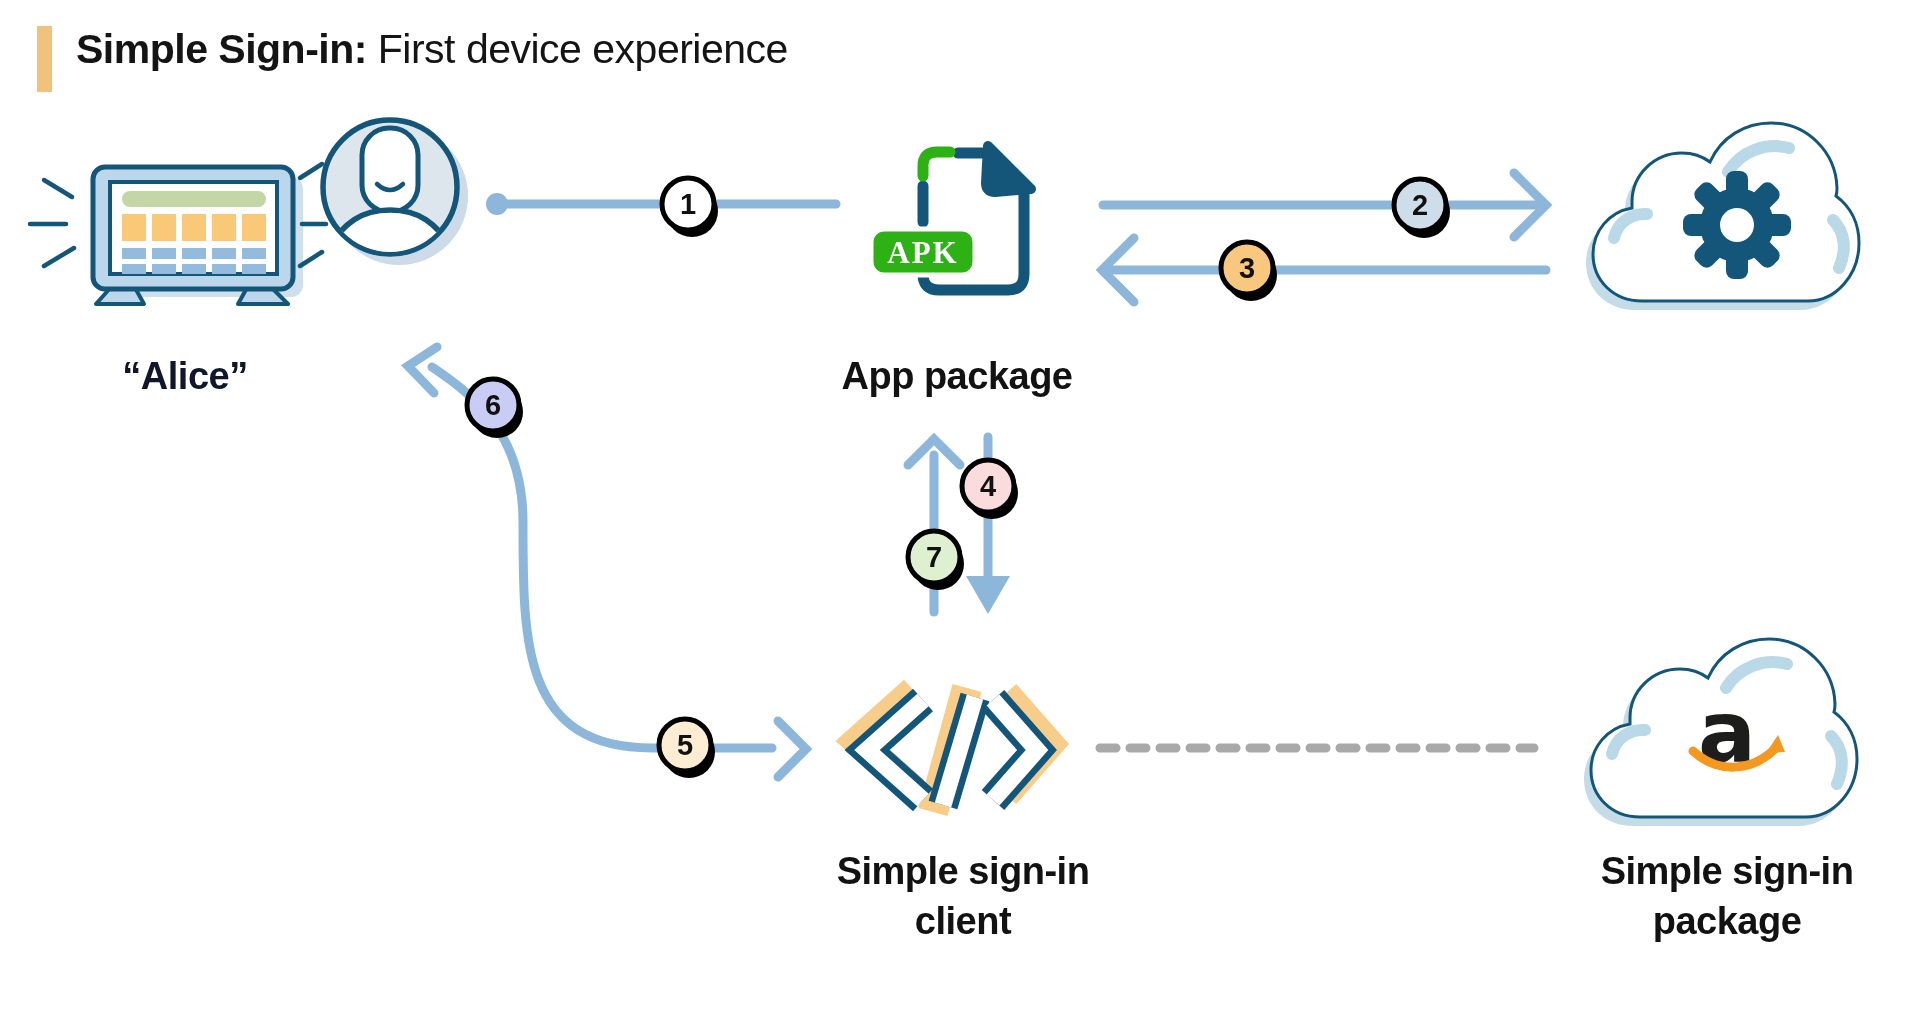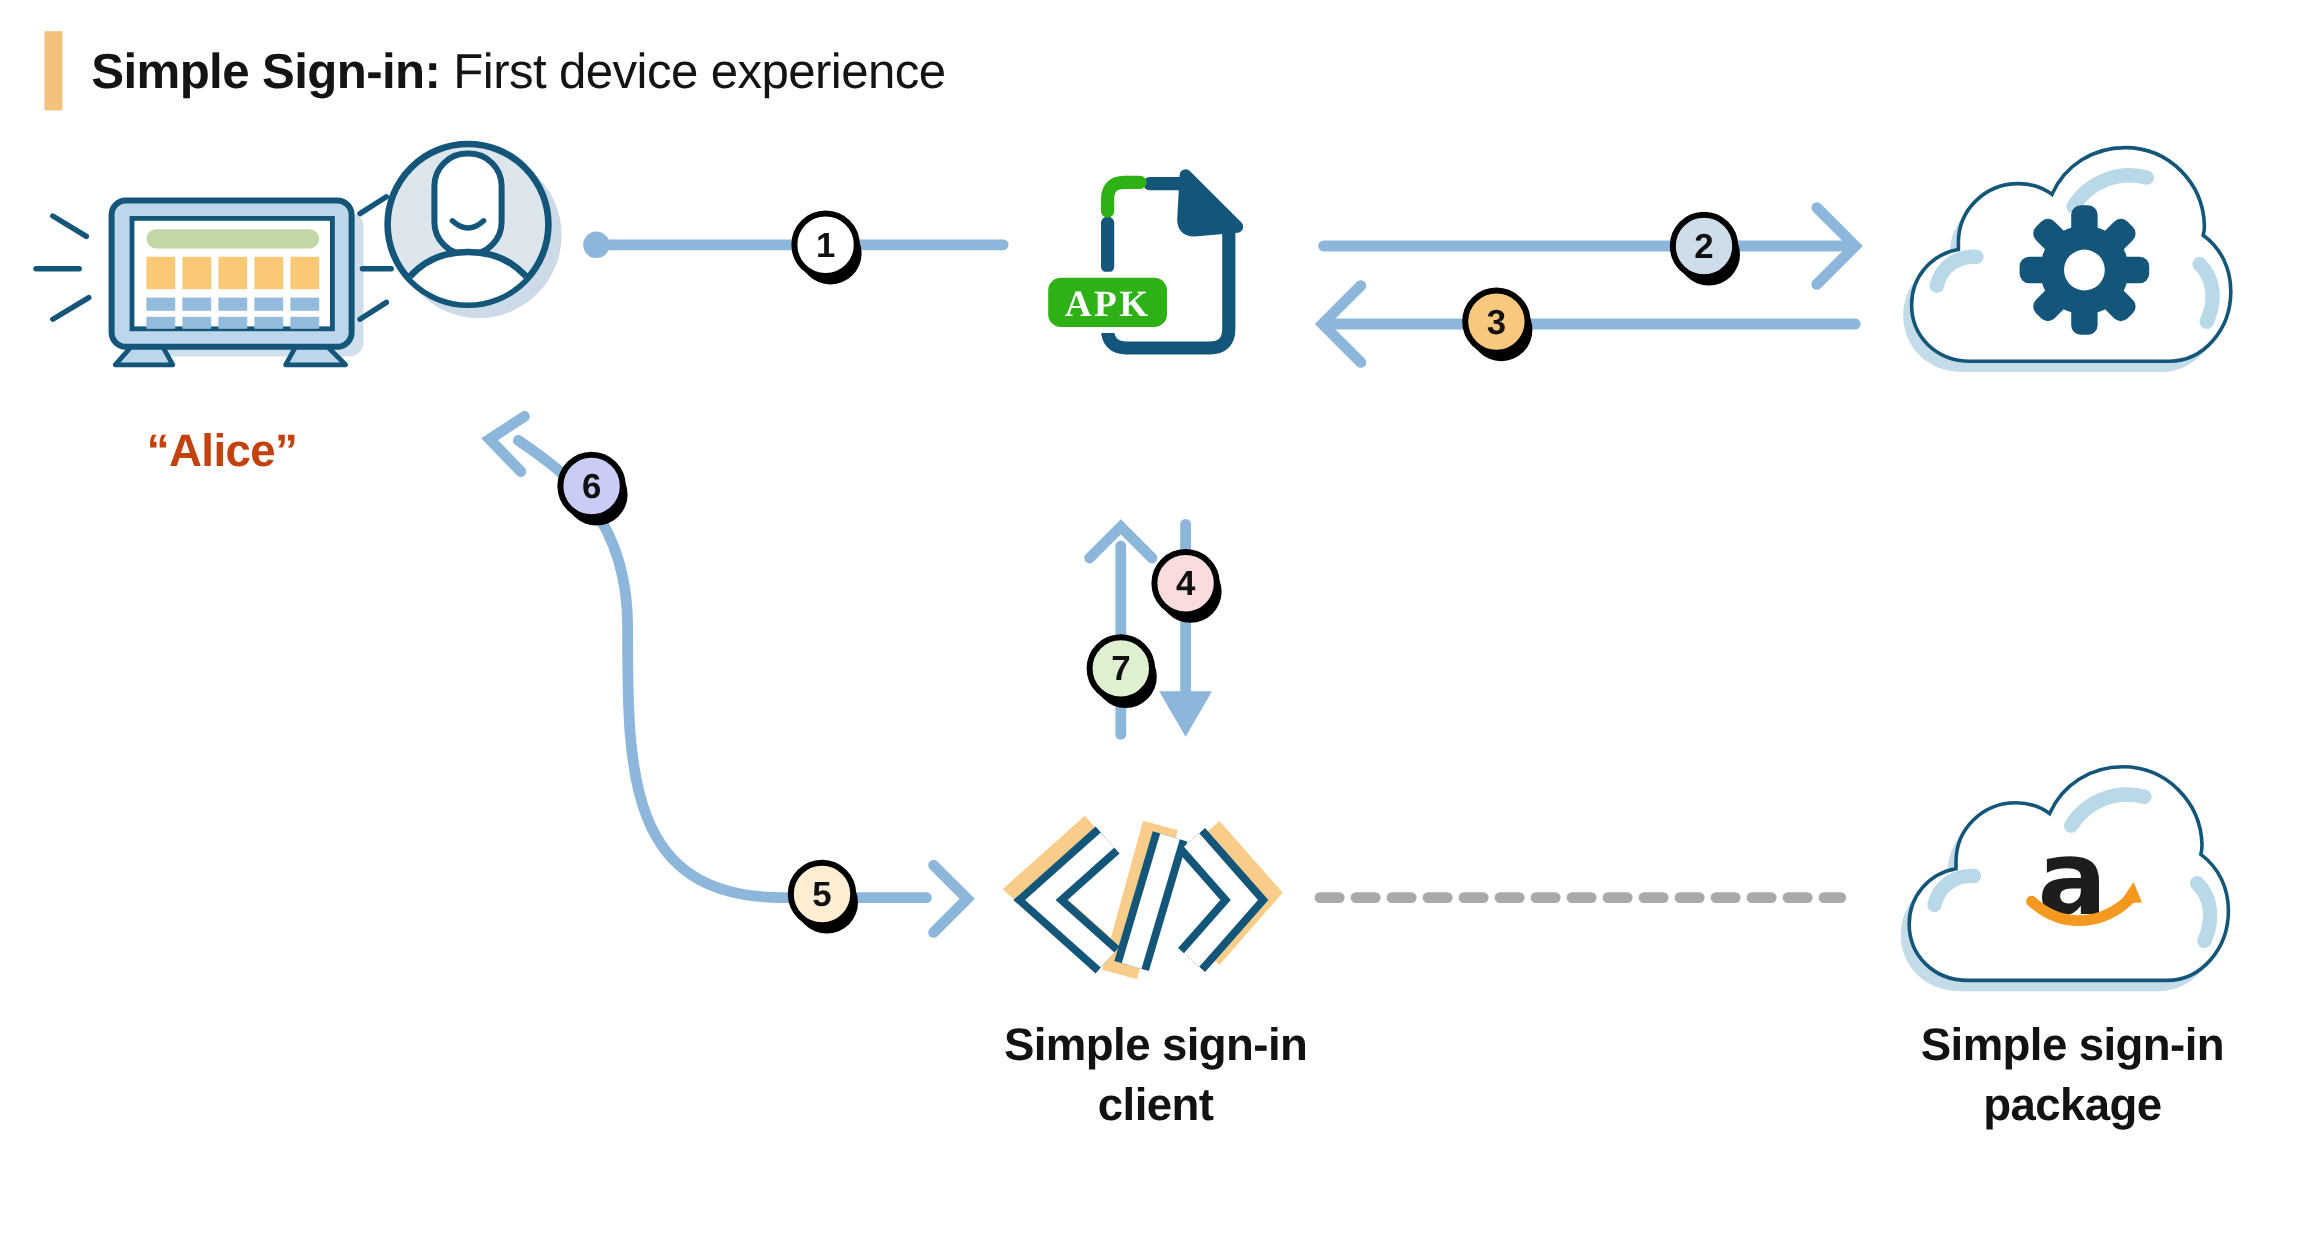--- a/index.html
+++ b/index.html
@@ -1,27 +1,27 @@
 <!DOCTYPE html>
 <html><head>
 <meta charset="utf-8">
 <style>
   html,body{margin:0;padding:0;background:#ffffff;}
   .stage{position:relative;width:1920px;height:1028px;background:#ffffff;overflow:hidden;
          font-family:"Liberation Sans",sans-serif;}
   .diagram-svg{position:absolute;left:0;top:0;width:1920px;height:1028px;}
 
-  .title-block{position:absolute;left:37px;top:26px;display:flex;align-items:center;}
+  .title-block{position:absolute;left:37px;top:26px;display:flex;align-items:flex-start;}
   .title-bar{width:15px;height:66px;background:#f2c27d;margin-right:24px;}
   .title-text{font-size:41px;color:#141414;letter-spacing:-0.5px;}
   .title-text .strong{font-weight:bold;}
 
   .node-label{position:absolute;transform:translateX(-50%);text-align:center;white-space:nowrap;
               font-size:38px;font-weight:bold;color:#121212;line-height:1.32;letter-spacing:-0.5px;}
-  .node-label.gray{color:#c2410c;}
+  .node-label.gray{color:#0f172a;}
 
   .badge-num{font:bold 29px "Liberation Sans",sans-serif;fill:#111;}
   .apk-text{font:bold 31px "Liberation Serif",serif;fill:#ffffff;letter-spacing:2px;}
   .amazon-a{font:bold 86px "DejaVu Sans",sans-serif;fill:#1d1d1b;}
 </style>
 </head>
 <body>
 
 <div class="stage">
 
@@ -228,20 +228,21 @@
 
   <div class="title-block">
     <div class="title-bar"></div>
     <div class="title-text">
       <span class="strong">Simple Sign-in:</span><span> First device experience</span>
     </div>
   </div>
 
   <div class="node-label gray" style="left:185px;top:351px;">“Alice”</div>
 
+  <div class="node-label" style="left:957px;top:351px;">App package</div>
 
 
   <div class="node-label" style="left:963px;top:846px;">
     <div>Simple sign-in</div>
     <div>client</div>
   </div>
 
   <div class="node-label" style="left:1727px;top:846px;">
     <div>Simple sign-in</div>
     <div>package</div>

